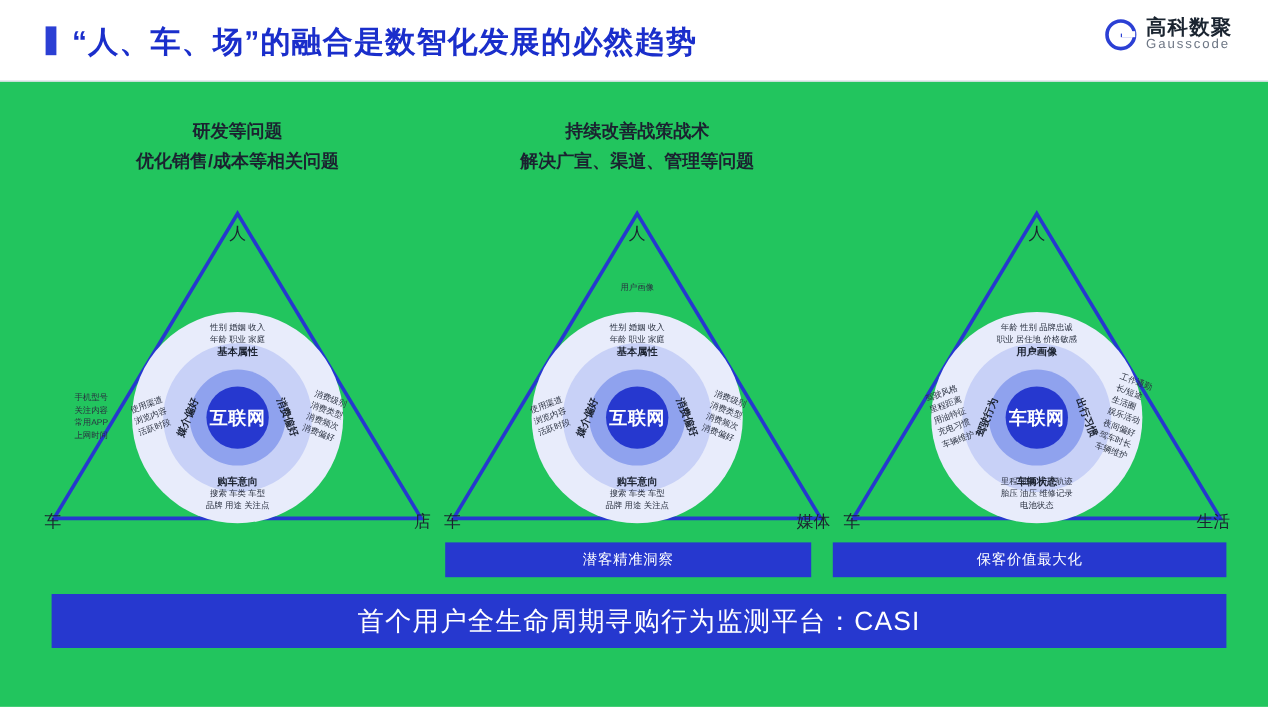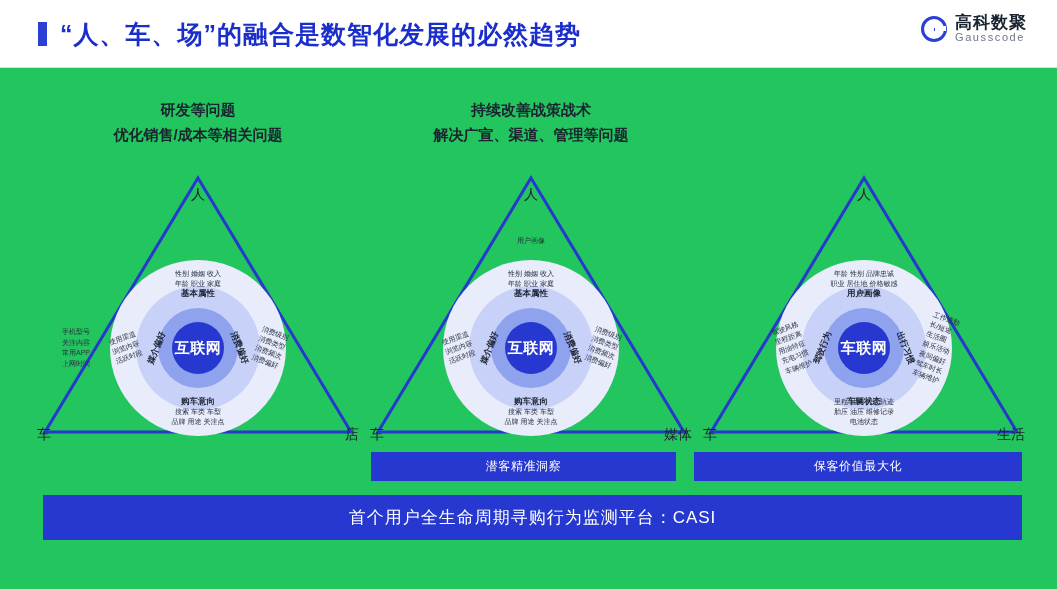--- a/index.html
+++ b/index.html
@@ -285,21 +285,21 @@
   .banner-2 { left: 371px; width: 305px; }
   .banner-3 { left: 694px; width: 328px; }
   .footer-banner {
     position: absolute;
     left: 43px;
     top: 495px;
     width: 979px;
     height: 45px;
     background: #2638cf;
     color: #ffffff;
-    font-size: 17px;
+    font-size: 22px;
     display: flex;
     align-items: center;
     justify-content: center;
     letter-spacing: 1px;
   }
 </style>
 </head>
 <body>
 
 <div class="slide">

